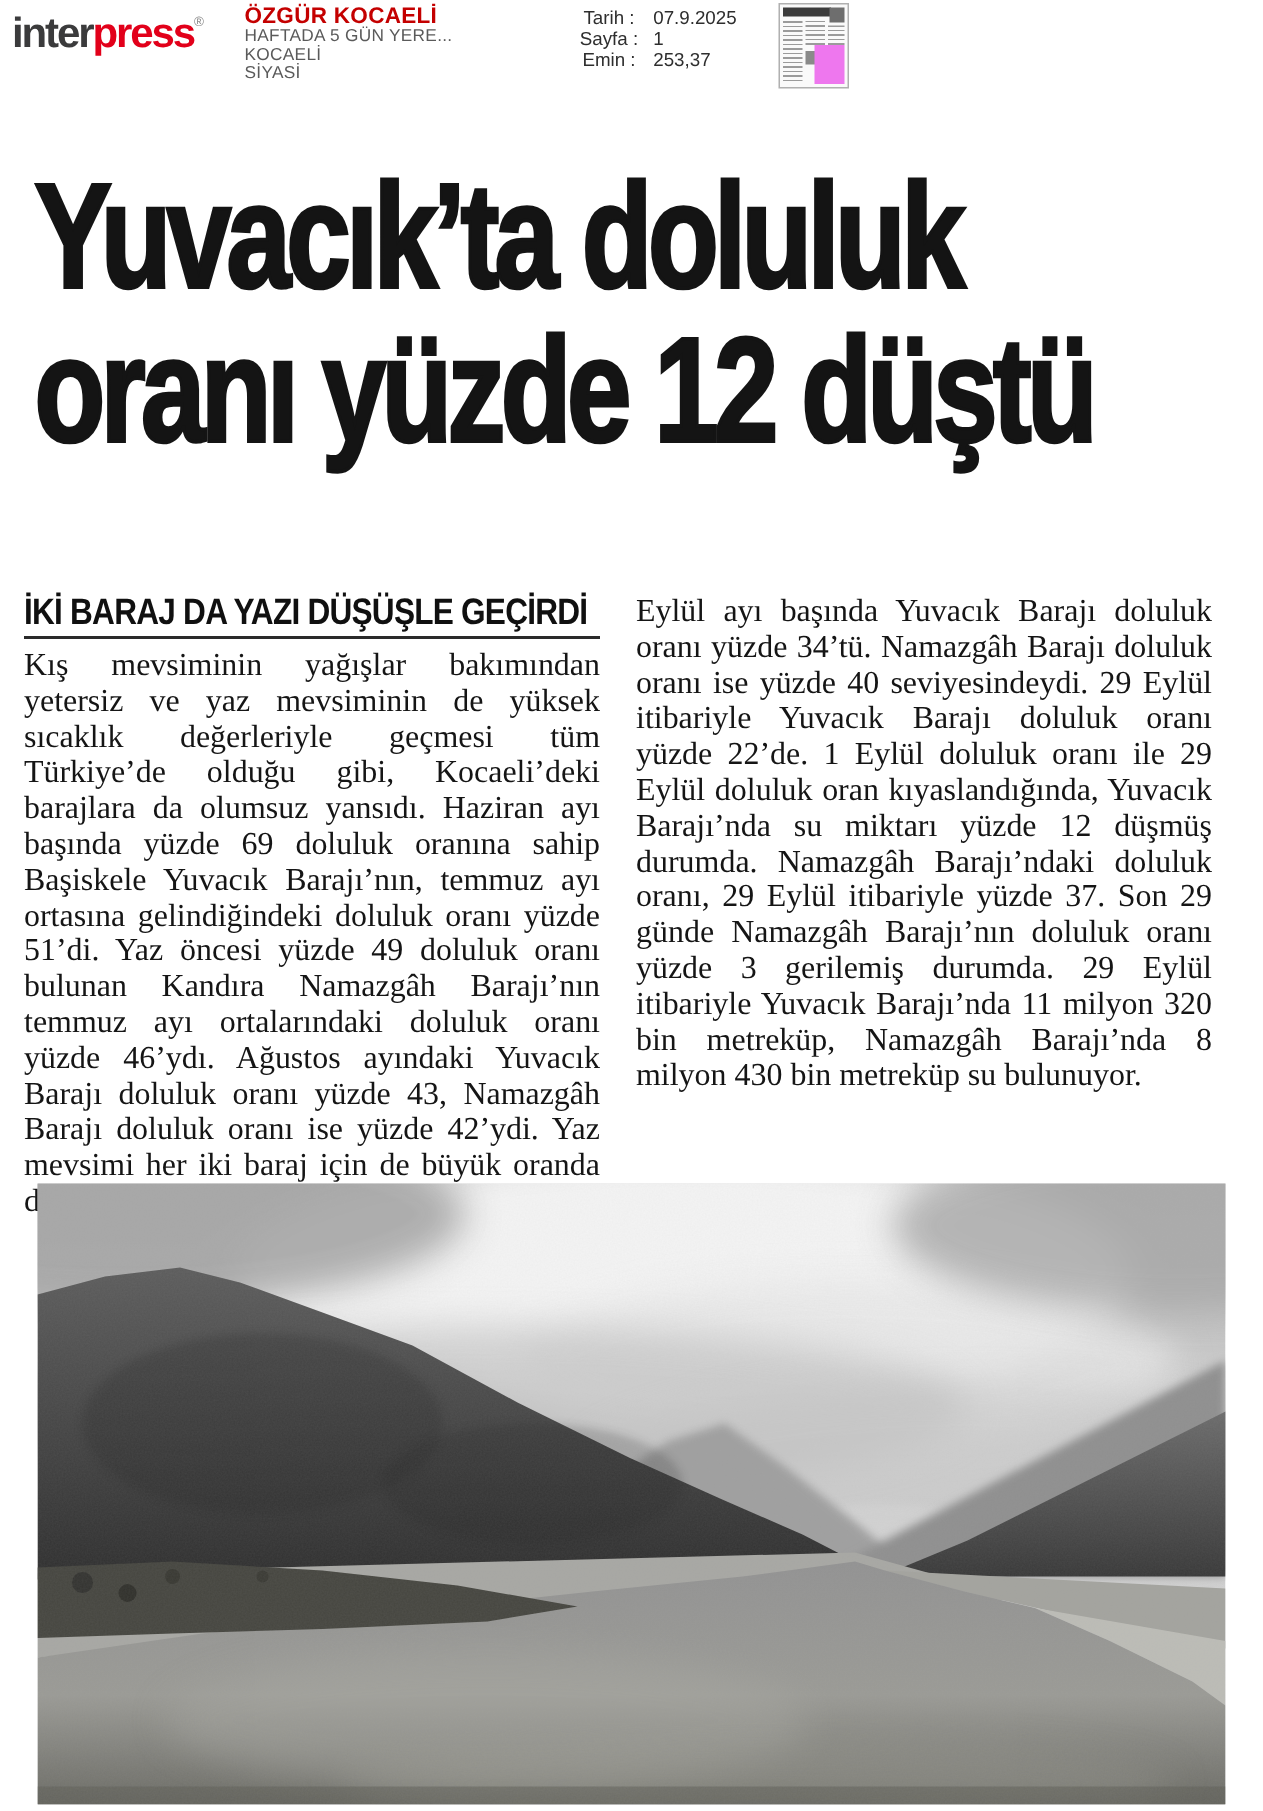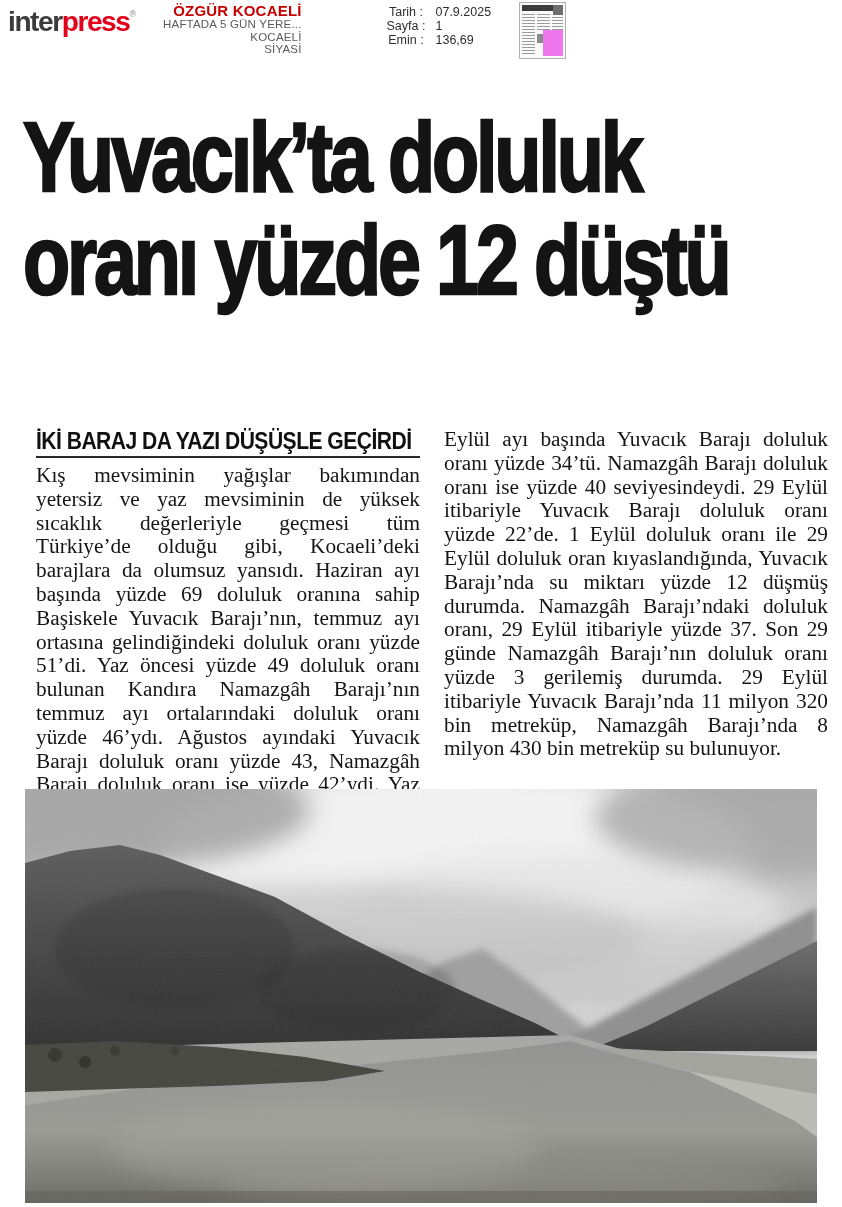--- a/index.html
+++ b/index.html
@@ -5,21 +5,21 @@
   html,body{margin:0;padding:0;background:#fff;}
   .page{
     position:relative;width:842px;height:1207px;background:#ffffff;
     font-family:"Liberation Sans",sans-serif;overflow:hidden;padding-left:12px;
   }
   
   .logo{position:absolute;left:8px;top:8px;font-weight:800;font-size:28px;letter-spacing:-1.4px;line-height:1;}
   .logo .inter{color:#3b3b3c;}
   .logo .press{color:#e2001a;}
   .logo .mark{font-size:9px;color:#8a8a8a;vertical-align:top;position:relative;top:2px;font-weight:400;letter-spacing:0;}
-  .pub{position:absolute;left:163px;top:3px;line-height:12.5px;text-align:right;}
+  .pub{position:absolute;left:163px;top:3px;line-height:12.5px;}
   .pub-name{font-size:15px;font-weight:700;color:#c40000;letter-spacing:.2px;line-height:15px;}
   .pub-line{font-size:11.5px;color:#5a5a5a;letter-spacing:.2px;}
   .meta{position:absolute;left:380px;top:5px;font-size:12.5px;color:#2e2e2e;line-height:14px;}
   .meta-row{white-space:nowrap;}
   .meta-label{display:inline-block;width:52px;text-align:center;}
   .meta-value{display:inline-block;}
   
   .thumb{position:absolute;left:519px;top:2px;width:47px;height:57px;background:#fafafa;border:1px solid #b0b0b0;box-sizing:border-box;}
   .thumb-mast{position:absolute;left:2px;top:2px;width:32px;height:6px;background:#3c3c3c;}
   .thumb-photo{position:absolute;right:2px;top:2px;width:10px;height:10px;background:#6e6e6e;}
@@ -33,21 +33,21 @@
   .headline{position:absolute;left:23px;top:84px;color:#141414;}
   .headline-line{
     font-size:99px;font-weight:700;letter-spacing:-4px;line-height:103px;
     white-space:nowrap;transform:scaleX(.78);transform-origin:0 50%;
     -webkit-text-stroke:2.5px #141414;
   }
   
   .lede{position:absolute;left:25px;top:299px;width:795px;font-size:25px;line-height:31px;
         color:#1f1f1f;letter-spacing:-.2px;}
   
-  .columns{position:absolute;left:36px;top:396px;width:792px;display:flex;gap:24px;margin-top:32px;}
+  .columns{position:absolute;left:16px;top:396px;width:792px;display:flex;gap:24px;}
   .col{width:384px;}
   .subhead{border-bottom:2px solid #2a2a2a;height:28px;margin-bottom:6px;}
   .subhead-text{display:inline-block;font-size:24.5px;font-weight:800;letter-spacing:-.6px;
         white-space:nowrap;transform:scaleX(.86);transform-origin:0 0;color:#101010;line-height:26px;}
   .body-text{font-family:"Liberation Serif",serif;font-size:21.3px;line-height:23.8px;
         text-align:justify;color:#151515;margin:0;}
   .byline{font-family:"Liberation Serif",serif;font-size:21.5px;font-weight:700;
         text-align:right;color:#151515;margin-top:3px;}
   
   .photo{position:absolute;left:25px;top:789px;width:792px;height:414px;margin:0;}
@@ -72,21 +72,21 @@
       <div class="meta-row">
         <span class="meta-label">Tarih :</span>
         <span class="meta-value">07.9.2025</span>
       </div>
       <div class="meta-row">
         <span class="meta-label">Sayfa :</span>
         <span class="meta-value">1</span>
       </div>
       <div class="meta-row">
         <span class="meta-label">Emin :</span>
-        <span class="meta-value">136,69</span>
+        <span class="meta-value">253,37</span>
       </div>
     </div>
 
     <div class="thumb">
       <div class="thumb-mast"></div>
       <div class="thumb-photo"></div>
       <div class="thumb-col c1"></div>
       <div class="thumb-col c2"></div>
       <div class="thumb-col c3"></div>
       <div class="thumb-block"></div>

